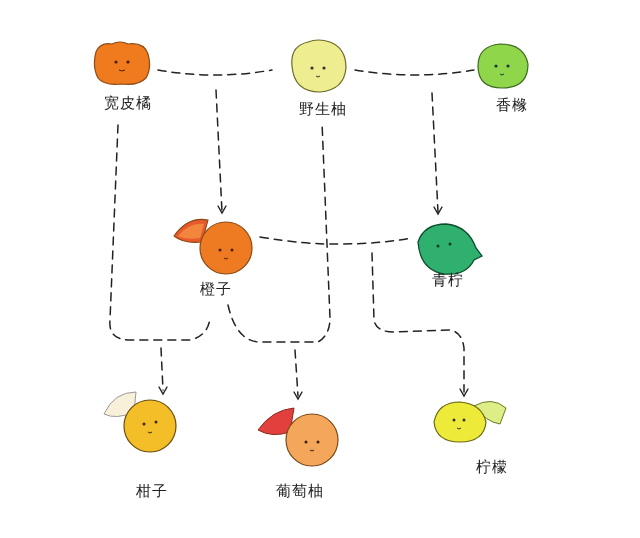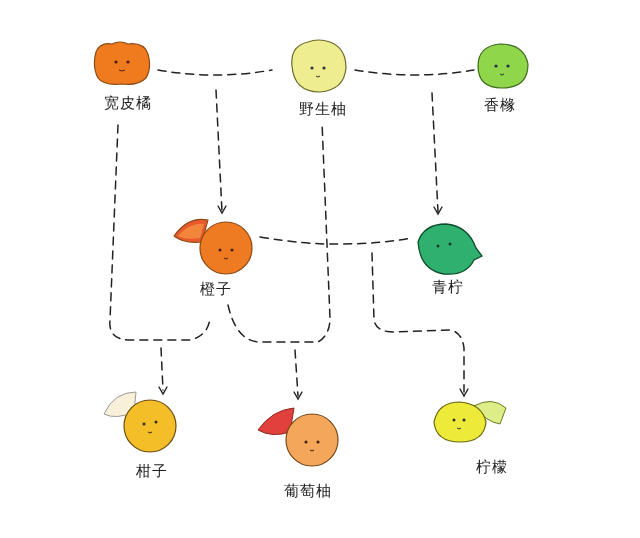--- a/index.html
+++ b/index.html
@@ -62,56 +62,56 @@
     <path d="M30,38 Q32,40 34,38" stroke="#333" stroke-width="1" fill="none"></path>
   </svg>
   <div class="label" style="left:299px;top:100px">野生柚</div>
 
   <svg class="fruit" style="left:474px;top:40px" width="58" height="52" viewBox="0 0 58 52">
     <path d="M4,26 Q4,6 26,4 Q50,4 54,24 Q54,48 28,48 Q4,48 4,26 Z" fill="#8FD64A" stroke="#3d6a1e" stroke-width="1.2"></path>
     <circle cx="22" cy="26" r="1.6" fill="#234"></circle>
       <circle cx="34" cy="26" r="1.6" fill="#234"></circle>
     <path d="M26,34 Q28,36 30,34" stroke="#234" stroke-width="1" fill="none"></path>
   </svg>
-  <div class="label" style="left:484px;top:96px">香橼</div>
+  <div class="label" style="left:496px;top:96px">香橼</div>
 
   <svg class="fruit" style="left:172px;top:214px" width="84" height="62" viewBox="0 0 84 62">
     <path d="M2,22 Q16,2 36,6 L30,28 Q12,30 2,22 Z" fill="#E85A2C" stroke="#8a4a14" stroke-width="1.1"></path>
     <path d="M6,22 Q18,8 32,10 L28,24 Q14,26 6,22 Z" fill="#F2863C"></path>
     <circle cx="54" cy="34" r="26" fill="#EE7A22" stroke="#8a4a14" stroke-width="1.2"></circle>
     <circle cx="48" cy="36" r="1.5" fill="#4a1e08"></circle>
       <circle cx="60" cy="36" r="1.5" fill="#4a1e08"></circle>
     <path d="M52,44 Q54,46 56,44" stroke="#4a1e08" stroke-width="1" fill="none"></path>
   </svg>
   <div class="label" style="left:200px;top:280px">橙子</div>
 
   <svg class="fruit" style="left:414px;top:220px" width="70" height="58" viewBox="0 0 70 58">
     <path d="M4,22 Q10,4 32,4 Q54,6 62,28 L68,36 L60,40 Q52,56 30,54 Q6,50 4,22 Z" fill="#2FB06E" stroke="#0d4d2c" stroke-width="1.3"></path>
     <circle cx="24" cy="26" r="1.5" fill="#0d3d22"></circle>
       <circle cx="36" cy="24" r="1.5" fill="#0d3d22"></circle>
   </svg>
-  <div class="label" style="left:432px;top:278px">青柠</div>
+  <div class="label" style="left:432px;top:271px">青柠</div>
 
   <svg class="fruit" style="left:102px;top:390px" width="80" height="64" viewBox="0 0 80 64">
     <path d="M2,24 Q12,2 34,2 L32,22 Q14,30 2,24 Z" fill="#F8F0D8" stroke="#999" stroke-width="1"></path>
     <circle cx="48" cy="36" r="26" fill="#F3BE28" stroke="#6b4c10" stroke-width="1.2"></circle>
     <circle cx="42" cy="34" r="1.5" fill="#3a2a08"></circle>
       <circle cx="54" cy="32" r="1.5" fill="#3a2a08"></circle>
     <path d="M46,42 Q48,44 50,42" stroke="#3a2a08" stroke-width="1" fill="none"></path>
   </svg>
-  <div class="label" style="left:136px;top:462px">柑子</div>
+  <div class="label" style="left:136px;top:482px">柑子</div>
 
   <svg class="fruit" style="left:256px;top:404px" width="84" height="64" viewBox="0 0 84 64">
     <path d="M2,26 Q16,6 38,4 L34,28 Q16,34 2,26 Z" fill="#E2403C" stroke="#8a2a20" stroke-width="1"></path>
     <circle cx="56" cy="36" r="26" fill="#F4A65A" stroke="#7a4a18" stroke-width="1.2"></circle>
     <circle cx="50" cy="38" r="1.5" fill="#3a2008"></circle>
       <circle cx="62" cy="38" r="1.5" fill="#3a2008"></circle>
     <path d="M54,46 Q56,48 58,46" stroke="#3a2008" stroke-width="1" fill="none"></path>
   </svg>
-  <div class="label" style="left:284px;top:482px">葡萄柚</div>
+  <div class="label" style="left:276px;top:482px">葡萄柚</div>
 
   <svg class="fruit" style="left:432px;top:394px" width="80" height="54" viewBox="0 0 80 54">
     <path d="M42,12 Q60,2 74,14 L68,30 Q54,28 42,12 Z" fill="#DDEE88" stroke="#6a7a22" stroke-width="1"></path>
     <path d="M2,28 Q6,8 28,8 Q50,10 54,28 Q52,48 28,48 Q4,48 2,28 Z" fill="#EEEA3A" stroke="#6b6a10" stroke-width="1.2"></path>
     <circle cx="22" cy="26" r="1.5" fill="#333"></circle>
       <circle cx="32" cy="26" r="1.5" fill="#333"></circle>
     <path d="M25,34 Q27,36 29,34" stroke="#333" stroke-width="1" fill="none"></path>
   </svg>
   <div class="label" style="left:476px;top:458px">柠檬</div>
 

